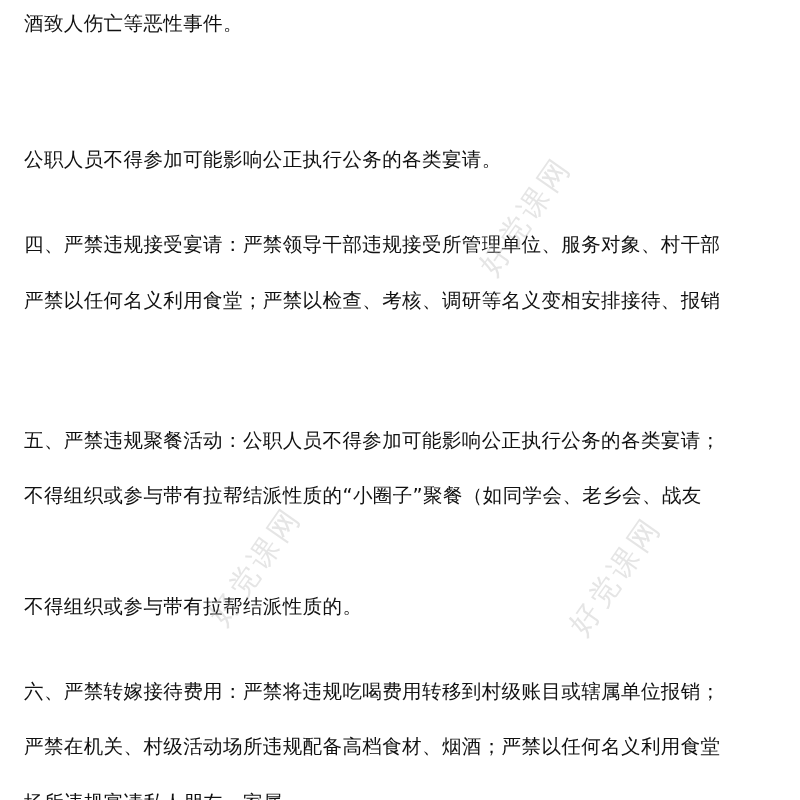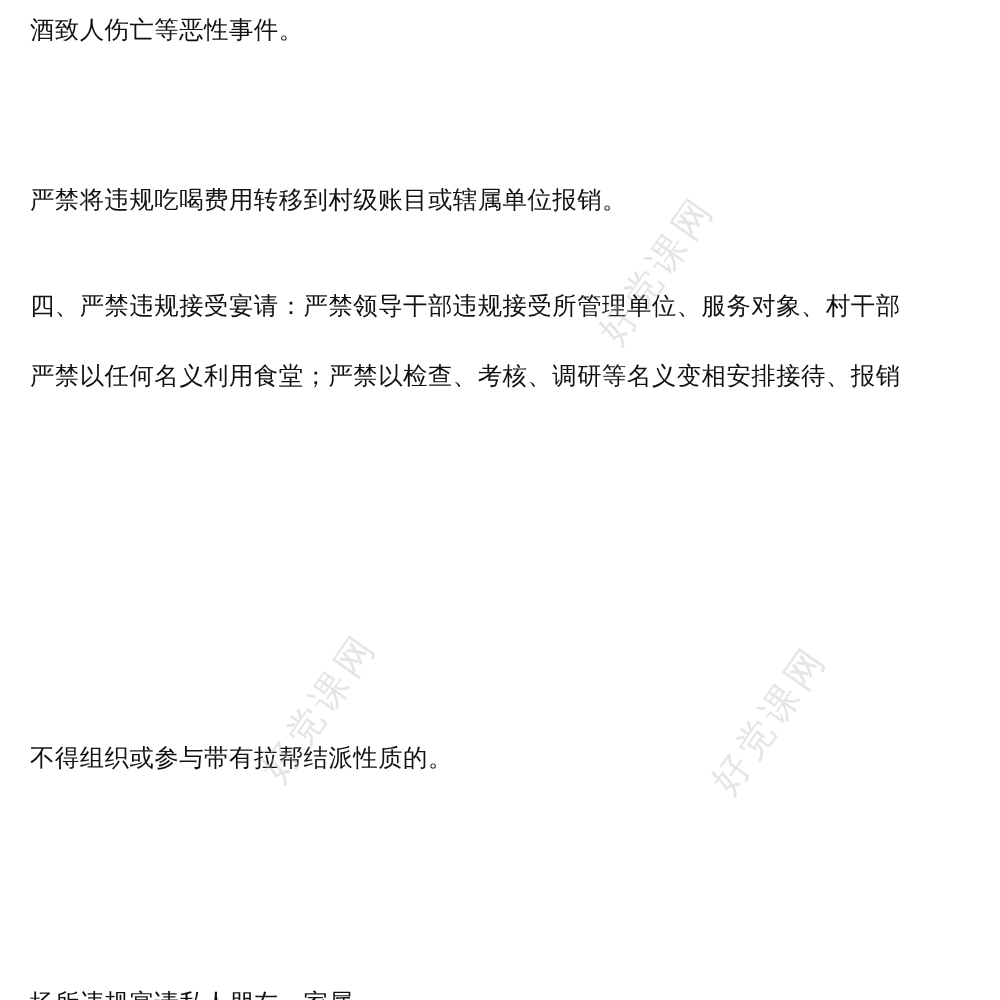--- a/index.html
+++ b/index.html
@@ -20,22 +20,26 @@
     font-size: 30px; letter-spacing: 4px; white-space: nowrap;
     transform: rotate(-55deg); transform-origin: left top;
     pointer-events: none;
   }
 </style>
 </head>
 <body>
 
 <div class="page">
   <div class="line" style="top:10px">酒致人伤亡等恶性事件。</div>
-  <div class="line" style="top:146px">严禁将违规吃喝费用转移到村级账目或辖属单位报销。</div>
+  <div class="line" style="top:146px">公职人员不得参加可能影响公正执行公务的各类宴请。</div>
   <div class="line" style="top:231px">四、严禁违规接受宴请：严禁领导干部违规接受所管理单位、服务对象、村干部</div>
   <div class="line" style="top:287px">严禁以任何名义利用食堂；严禁以检查、考核、调研等名义变相安排接待、报销</div>
+  <div class="line" style="top:427px">五、严禁违规聚餐活动：公职人员不得参加可能影响公正执行公务的各类宴请；</div>
+  <div class="line" style="top:482px">不得组织或参与带有拉帮结派性质的“小圈子”聚餐（如同学会、老乡会、战友</div>
   <div class="line" style="top:593px">不得组织或参与带有拉帮结派性质的。</div>
+  <div class="line" style="top:678px">六、严禁转嫁接待费用：严禁将违规吃喝费用转移到村级账目或辖属单位报销；</div>
+  <div class="line" style="top:733px">严禁在机关、村级活动场所违规配备高档食材、烟酒；严禁以任何名义利用食堂</div>
   <div class="line" style="top:789px">场所违规宴请私人朋友、家属</div>
 
   <div class="watermark" style="left:470px; top:260px">好党课网</div>
   <div class="watermark" style="left:200px; top:610px">好党课网</div>
   <div class="watermark" style="left:560px; top:620px">好党课网</div>
 </div>
 
 </body></html>

